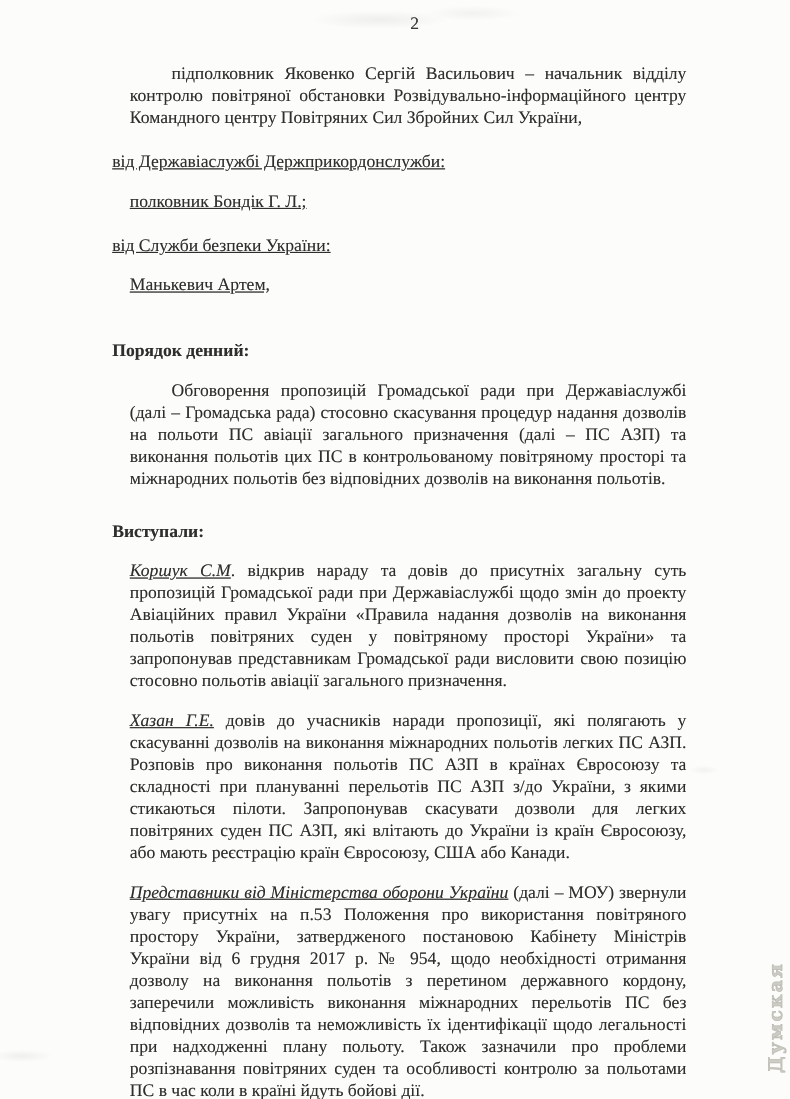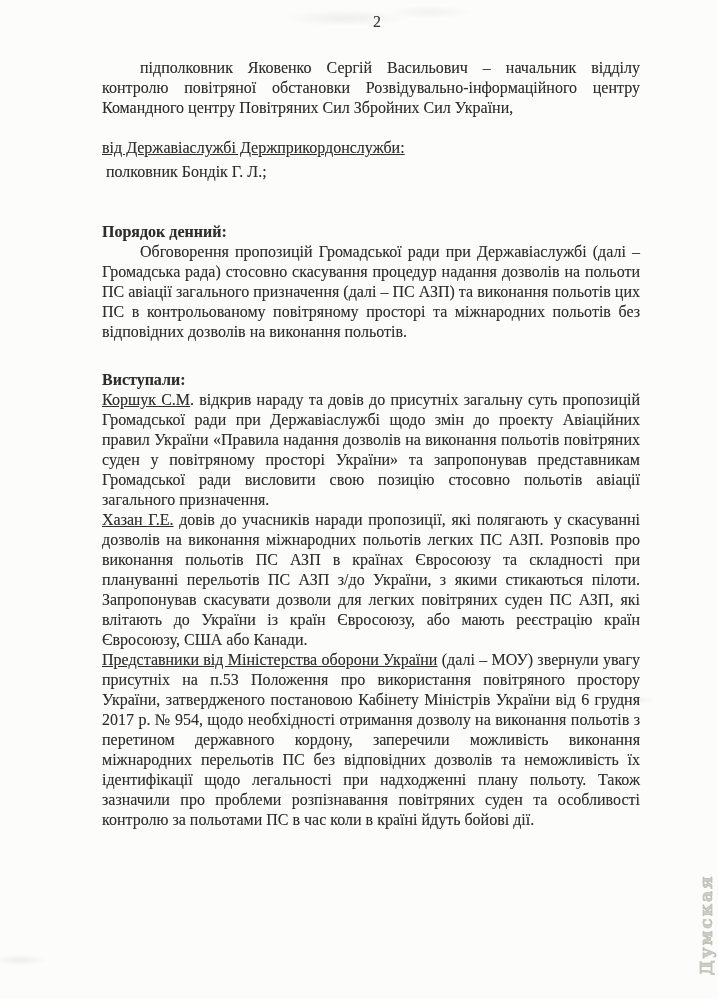--- a/index.html
+++ b/index.html
@@ -27,32 +27,32 @@
     padding: 10px 78px 0 102px;
     text-align: justify;
   }
 
   .page-number {
     text-align: center;
     margin: 2px 0 26px 12px;
     color: #3a3a38;
   }
 
-  p.para { margin: 0; }
+  p.para { margin: 16px; }
   .indent { text-indent: 38px; }
 
   .delegation { margin-top: 20px; }
   .heading-u { text-decoration: underline; }
-  .member-line { margin: 4px; }
+  .member-line { margin: 16px; text-decoration: underline; }
 
   .agenda { margin-top: 40px; }
   .bold-heading { font-weight: bold; margin-top: 28px; }
 
   .speeches { margin-top: 16px; }
-  .speaker { text-decoration: underline; }
+  .speaker { text-decoration: underline; font-style: italic; }
 
   .watermark {
     position: absolute;
     width: 150px;
     height: 20px;
     right: -63px;
     bottom: 64px;
     transform: rotate(-90deg);
     text-align: center;
     font-family: "DejaVu Serif", serif;
@@ -72,20 +72,24 @@
 
     <div class="page-number">2</div>
 
     <p class="para indent">підполковник Яковенко Сергій Васильович – начальник відділу контролю повітряної обстановки Розвідувально-інформаційного центру Командного центру Повітряних Сил Збройних Сил України,</p>
 
     <div class="delegation">
       <div class="heading-u">від Державіаслужбі Держприкордонслужби:</div>
       <p class="member-line">полковник Бондік Г. Л.;</p>
     </div>
 
+    <div class="delegation">
+      <div class="heading-u">від Служби безпеки України:</div>
+      <p class="member-line">Манькевич Артем,</p>
+    </div>
 
     <div class="delegation">
     </div>
 
     <div class="agenda">
       <div class="bold-heading">Порядок денний:</div>
       <p class="para indent">Обговорення пропозицій Громадської ради при Державіаслужбі (далі – Громадська рада) стосовно скасування процедур надання дозволів на польоти ПС авіації загального призначення (далі – ПС АЗП) та виконання польотів цих ПС в контрольованому повітряному просторі та міжнародних польотів без відповідних дозволів на виконання польотів.</p>
     </div>
 
     <div class="speeches">

